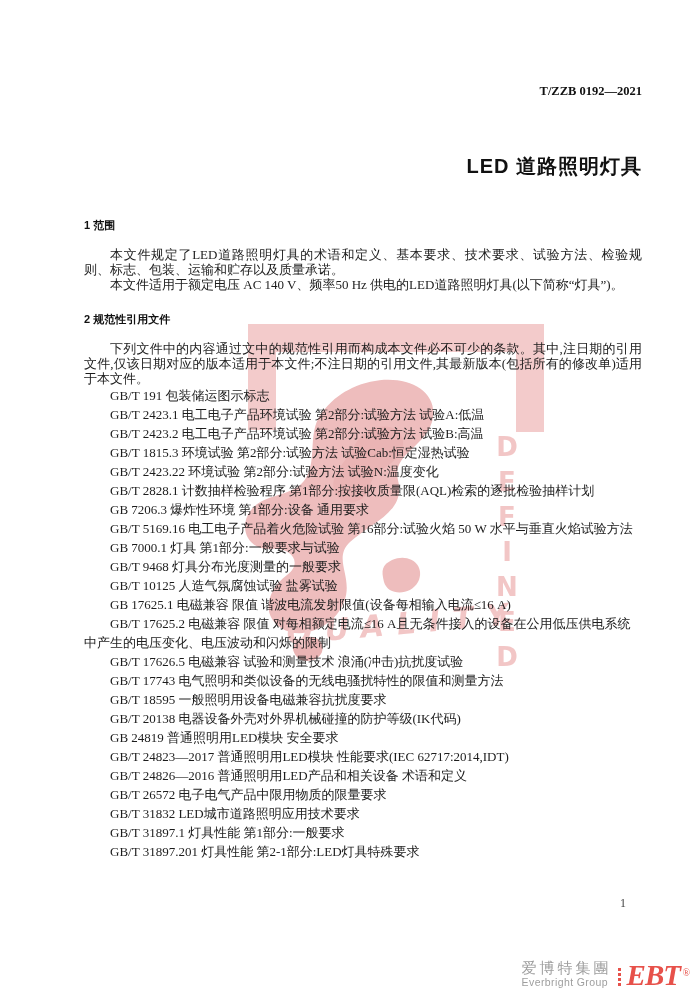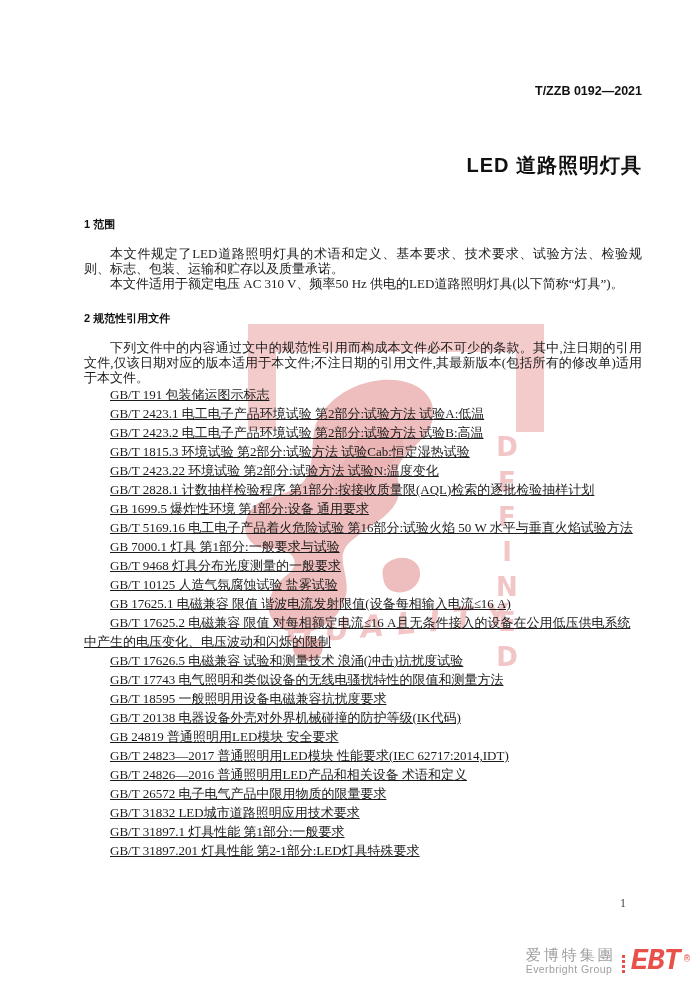--- a/index.html
+++ b/index.html
@@ -26,21 +26,21 @@
     font-family:"DejaVu Sans", sans-serif;
     font-style:italic; font-weight:800; font-size:30px;
     letter-spacing:13px; color:#f2c6c6;
     transform:rotate(-5deg); transform-origin:left bottom;
     white-space:nowrap;
   }
   
   .content { position:absolute; left:84px; top:0; width:558px; z-index:1; }
   .doc-code {
     margin-top:84px; text-align:right;
-    font-family:Liberation Sans, sans-serif;
+    font-family:Liberation Serif, serif;
     font-weight:700; font-size:12.5px; color:#111;
   }
   .doc-title {
     margin-top:54px; text-align:right;
     font-family:"Liberation Sans", sans-serif;
     font-weight:700; font-size:20px; letter-spacing:1px; color:#111;
   }
   .sec-heading {
     font-family:"Liberation Sans", sans-serif;
     font-weight:700; font-size:11px; color:#111;
@@ -49,44 +49,44 @@
   .sec-heading.s2 { margin-top:20px; }
   .para {
     margin-top:14px;
     font-size:13px; line-height:15px;
     text-indent:2em; text-align:justify;
   }
   .para.follow { margin-top:0; }
   .refs { margin-top:0; }
   .ref-line {
     font-size:13px; line-height:19px;
-    text-indent:2em; text-align:left;text-decoration:underline;
+    text-indent:2em; text-align:left;
   }
   .page-number {
     position:absolute; top:896px; right:74px; z-index:1;
     font-size:12px; color:#444;
   }
   
   .footer-logo {
-    position:absolute; right:10px; bottom:13px; z-index:1;
+    position:absolute; right:10px; bottom:0; z-index:1;
     display:flex; align-items:flex-end; gap:6px;
   }
   .brand-text { text-align:left; padding-bottom:2px; }
   .brand-cn {
     font-family:"Liberation Serif", serif;
     font-size:15px; letter-spacing:3px; color:#9e9e9e; line-height:16px;
   }
   .brand-en {
     font-family:"Liberation Sans", sans-serif;
     font-size:10.5px; letter-spacing:0.4px; color:#9e9e9e; line-height:12px;
   }
   .brand-divider { display:flex; flex-direction:column; gap:2px; padding-bottom:4px; }
   .brand-divider i { width:3px; height:3px; background:#e7514a; display:block; }
   .brand-ebt {
-    font-family:Liberation Mono, monospace;
+    font-family:Liberation Serif, serif;
     font-style:italic; font-weight:800; font-size:29px; line-height:30px;
     color:#e7514a; letter-spacing:-1px; position:relative; padding-right:10px;
   }
   .brand-ebt sup {
     position:absolute; top:-2px; right:0;
     font-size:10px; font-style:normal; font-weight:400; letter-spacing:0;
   }
 </style>
 </head>
 <body>
@@ -129,33 +129,33 @@
     <div class="wm-diagonal">QUALITY</div>
   </div>
 
   <div class="content">
     <div class="doc-code">T/ZZB 0192—2021</div>
 
     <div class="doc-title">LED 道路照明灯具</div>
 
     <div class="sec-heading s1">1  范围</div>
     <p class="para">本文件规定了LED道路照明灯具的术语和定义、基本要求、技术要求、试验方法、检验规则、标志、包装、运输和贮存以及质量承诺。</p>
-    <p class="para follow">本文件适用于额定电压 AC 310 V、频率50 Hz 供电的LED道路照明灯具(以下简称“灯具”)。</p>
+    <p class="para follow">本文件适用于额定电压 AC 140 V、频率50 Hz 供电的LED道路照明灯具(以下简称“灯具”)。</p>
 
     <div class="sec-heading s2">2  规范性引用文件</div>
     <p class="para">下列文件中的内容通过文中的规范性引用而构成本文件必不可少的条款。其中,注日期的引用文件,仅该日期对应的版本适用于本文件;不注日期的引用文件,其最新版本(包括所有的修改单)适用于本文件。</p>
 
     <div class="refs">
       <div class="ref-line">GB/T 191  包装储运图示标志</div>
         <div class="ref-line">GB/T 2423.1  电工电子产品环境试验 第2部分:试验方法 试验A:低温</div>
         <div class="ref-line">GB/T 2423.2  电工电子产品环境试验 第2部分:试验方法 试验B:高温</div>
         <div class="ref-line">GB/T 1815.3  环境试验 第2部分:试验方法 试验Cab:恒定湿热试验</div>
         <div class="ref-line">GB/T 2423.22  环境试验 第2部分:试验方法 试验N:温度变化</div>
         <div class="ref-line">GB/T 2828.1  计数抽样检验程序 第1部分:按接收质量限(AQL)检索的逐批检验抽样计划</div>
-        <div class="ref-line">GB 1699.5  爆炸性环境 第1部分:设备 通用要求</div>
+        <div class="ref-line">GB 7206.3  爆炸性环境 第1部分:设备 通用要求</div>
         <div class="ref-line">GB/T 5169.16  电工电子产品着火危险试验 第16部分:试验火焰 50 W 水平与垂直火焰试验方法</div>
         <div class="ref-line">GB 7000.1  灯具 第1部分:一般要求与试验</div>
         <div class="ref-line">GB/T 9468  灯具分布光度测量的一般要求</div>
         <div class="ref-line">GB/T 10125  人造气氛腐蚀试验 盐雾试验</div>
         <div class="ref-line">GB 17625.1  电磁兼容 限值 谐波电流发射限值(设备每相输入电流≤16 A)</div>
         <div class="ref-line">GB/T 17625.2  电磁兼容 限值 对每相额定电流≤16 A且无条件接入的设备在公用低压供电系统中产生的电压变化、电压波动和闪烁的限制</div>
         <div class="ref-line">GB/T 17626.5  电磁兼容 试验和测量技术 浪涌(冲击)抗扰度试验</div>
         <div class="ref-line">GB/T 17743  电气照明和类似设备的无线电骚扰特性的限值和测量方法</div>
         <div class="ref-line">GB/T 18595  一般照明用设备电磁兼容抗扰度要求</div>
         <div class="ref-line">GB/T 20138  电器设备外壳对外界机械碰撞的防护等级(IK代码)</div>

